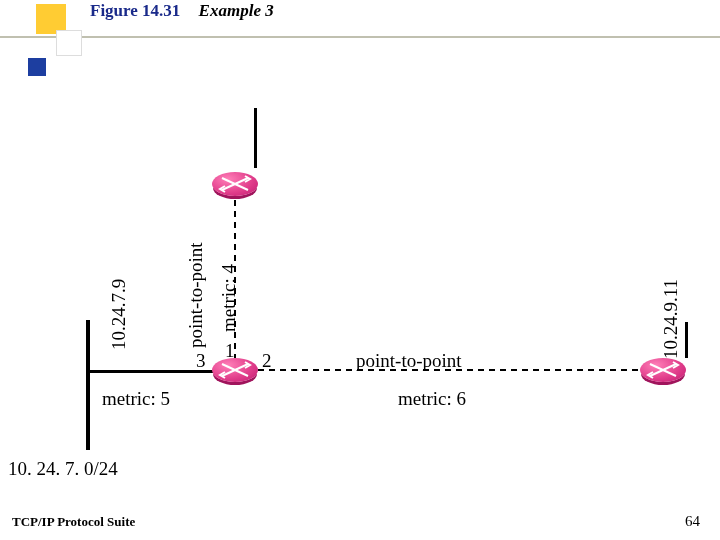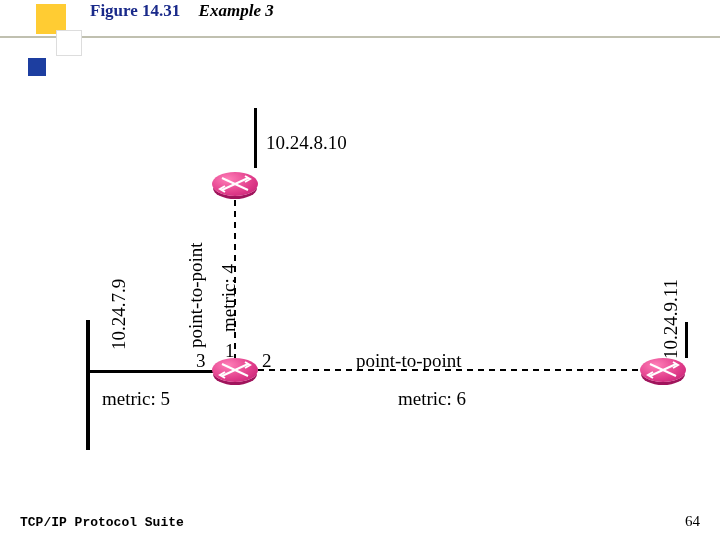--- a/index.html
+++ b/index.html
@@ -59,22 +59,22 @@
     box-shadow: 0 4px 0 -1px #a0145c;
   }
   .router svg { position:absolute; left:0; top:0; }
 
   
   .line-v { position:absolute; background:#000; width:3px; }
   .line-h { position:absolute; background:#000; height:3px; }
 
   .footer-left {
     position: absolute;
-    left: 20px; bottom: 10px;
-    font-family: Liberation Mono, monospace;
+    left: 12px; bottom: 10px;
+    font-family: Liberation Serif, serif;
     font-weight: bold;
     font-size: 13px;
   }
   .footer-right {
     position: absolute;
     right: 20px; bottom: 10px;
     font-family: "Times New Roman", serif;
     font-size: 15px;
   }
 </style>
@@ -131,27 +131,27 @@
     <svg width="46" height="24">
         <g stroke="#fff" stroke-width="2" fill="none">
       <line x1="10" y1="6" x2="36" y2="18"></line>
           <line x1="10" y1="18" x2="36" y2="6"></line>
       <polyline points="33,4 38,7 33,10"></polyline>
           <polyline points="13,14 8,17 13,20"></polyline>
     </g>
       </svg>
   </div>
 
-  <div class="label" style="left:266px; top:132px;">10.24.8.10</div>
 
   <div class="label vlabel" style="left:185px; top:208px; height:140px;">point-to-point</div>
   <div class="label vlabel" style="left:218px; top:232px; height:100px;">metric: 4</div>
 
   <div class="label vlabel" style="left:108px; top:250px; height:100px;">10.24.7.9</div>
   <div class="label" style="left:102px; top:388px;">metric: 5</div>
+  <div class="label" style="left:8px; top:458px;">10. 24. 7. 0/24</div>
 
   <div class="label" style="left:196px; top:350px;">3</div>
   <div class="label" style="left:225px; top:340px;">1</div>
   <div class="label" style="left:262px; top:350px;">2</div>
 
   <div class="label" style="left:356px; top:350px;">point-to-point</div>
   <div class="label" style="left:398px; top:388px;">metric: 6</div>
 
   <div class="label vlabel" style="left:660px; top:254px; height:105px;">10.24.9.11</div>
 </div>

